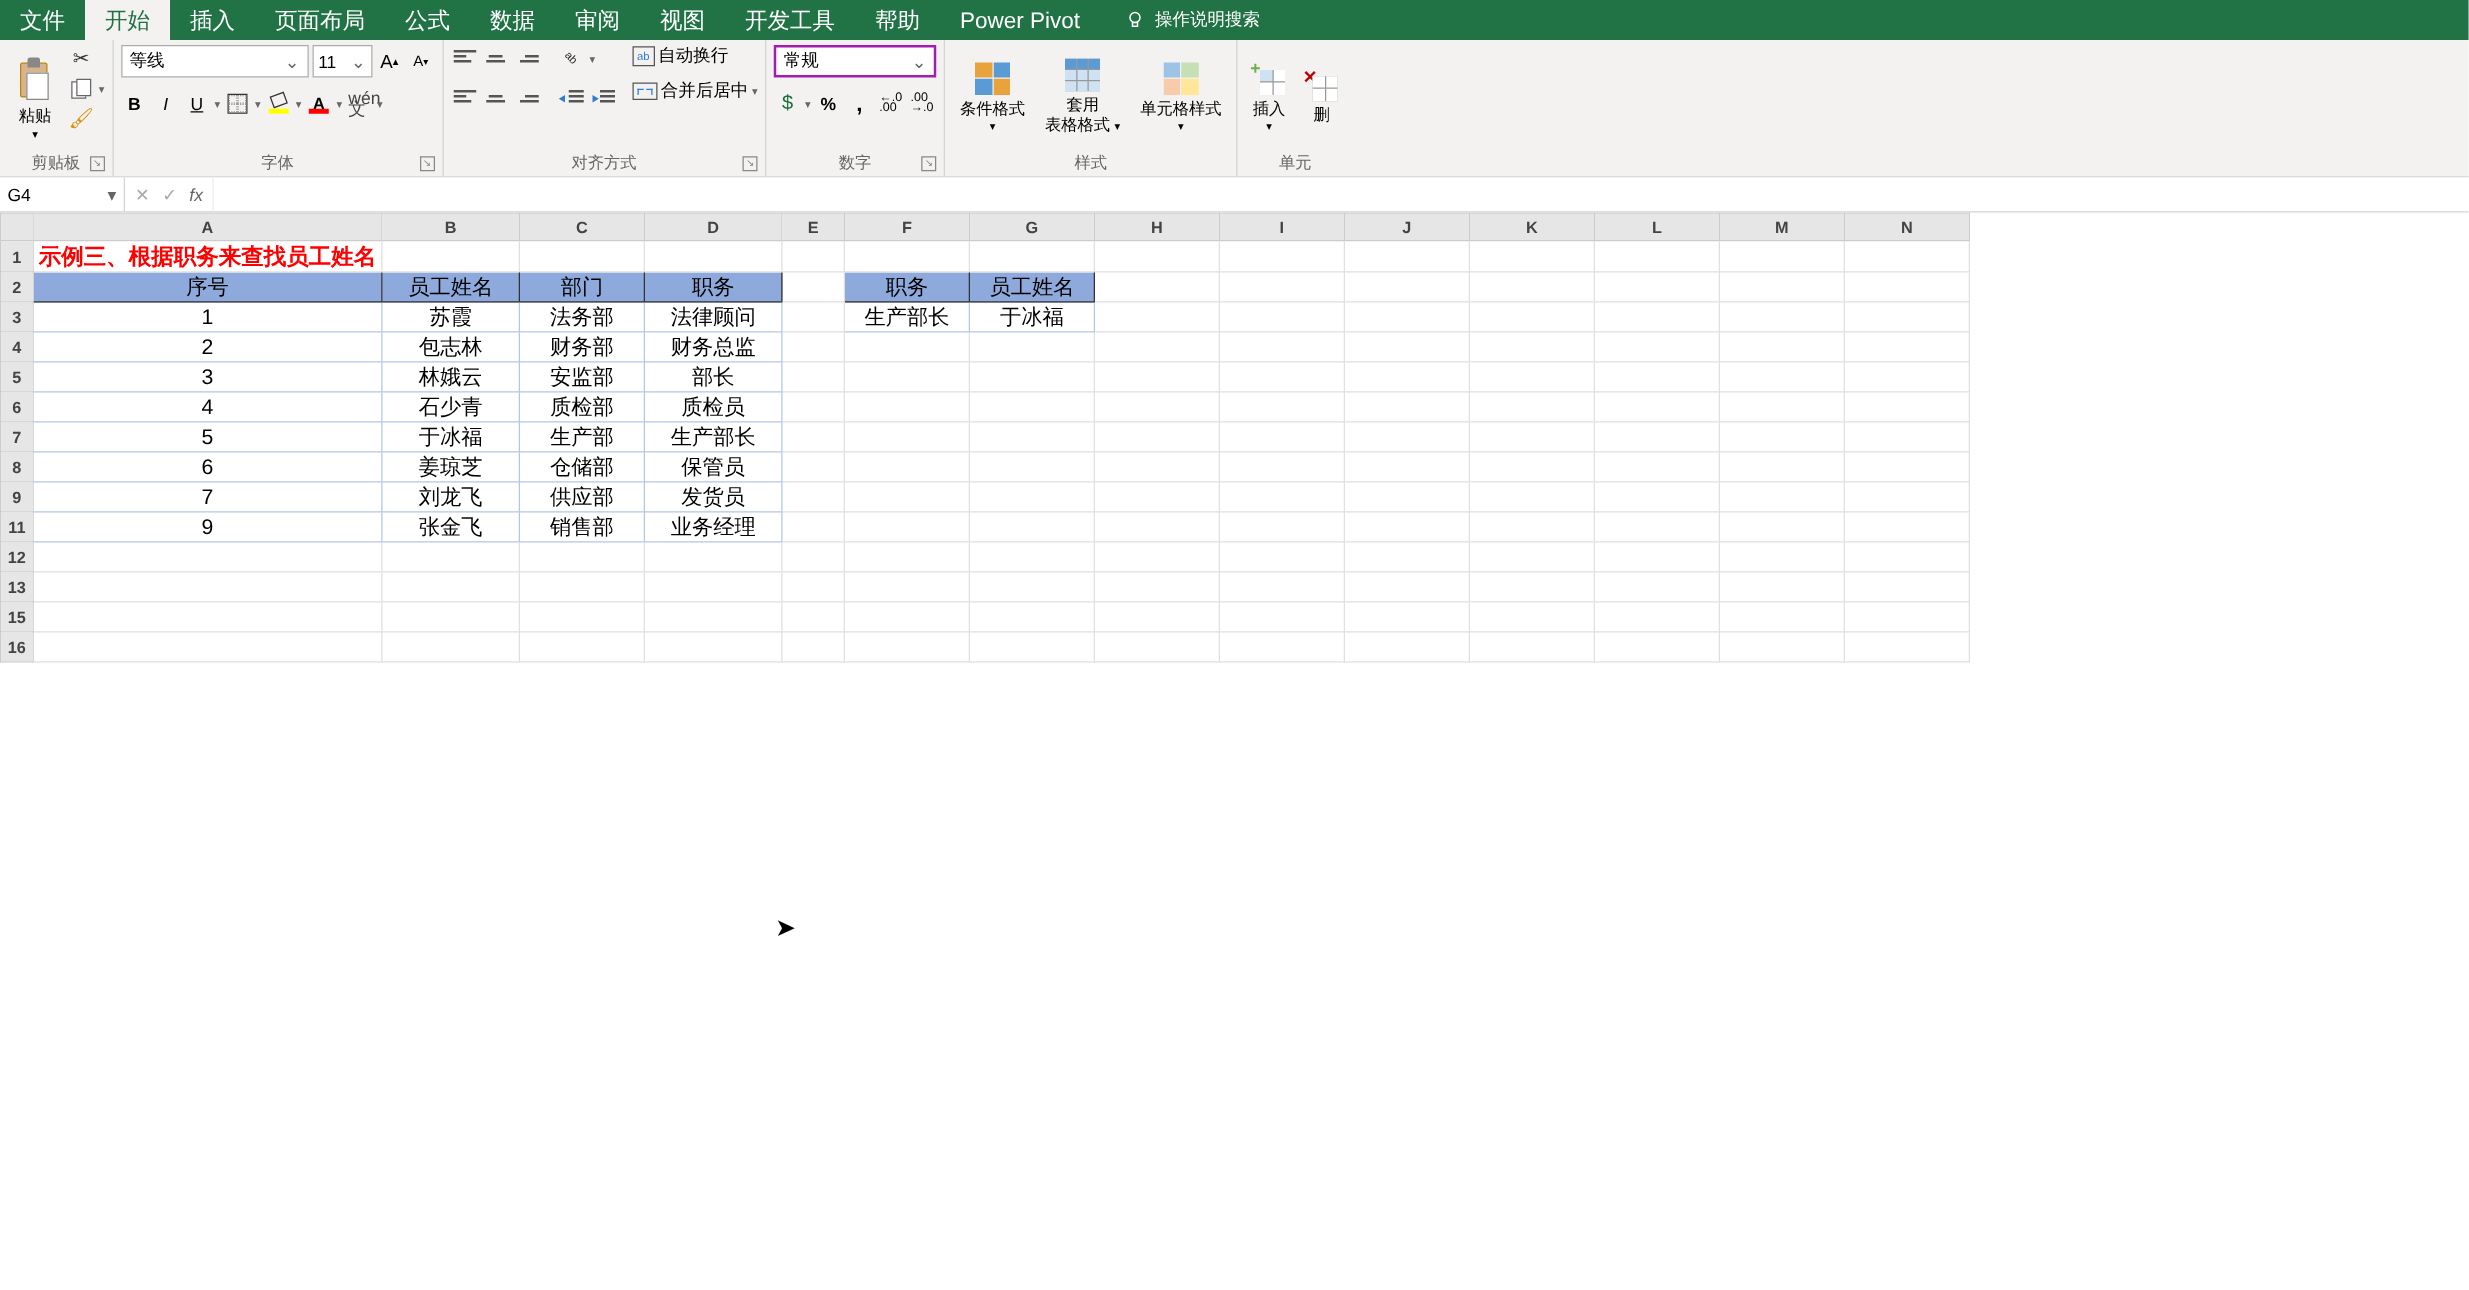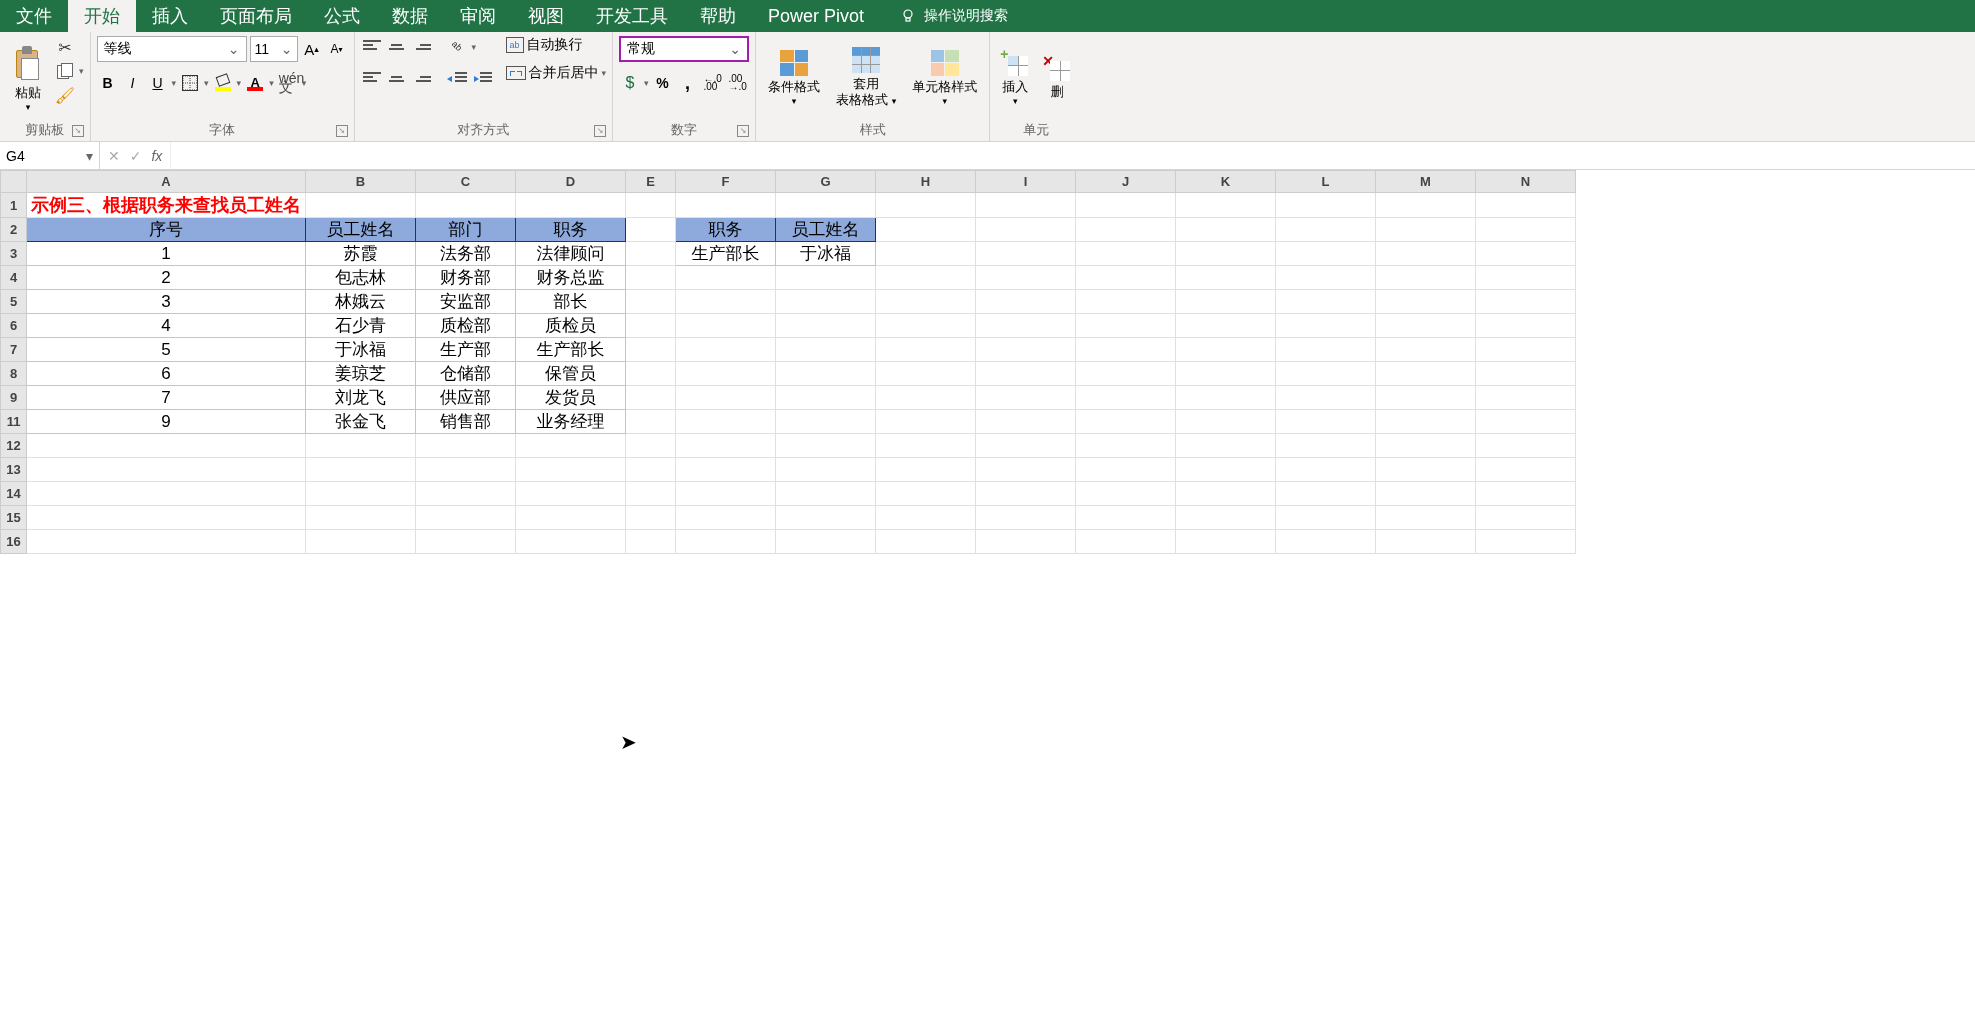--- a/index.html
+++ b/index.html
@@ -651,37 +651,20 @@
           <td class="cell colG" id="cG13"></td>
           <td class="cell colH" id="cH13"></td>
           <td class="cell colI" id="cI13"></td>
           <td class="cell colJ" id="cJ13"></td>
           <td class="cell colK" id="cK13"></td>
           <td class="cell colL" id="cL13"></td>
           <td class="cell colM" id="cM13"></td>
           <td class="cell colN" id="cN13"></td>
         </tr>
         <tr>
-          <th class="rowhdr">14</th>
-          <td class="cell colA" id="cA14"></td>
-          <td class="cell colB" id="cB14"></td>
-          <td class="cell colC" id="cC14"></td>
-          <td class="cell colD" id="cD14"></td>
-          <td class="cell colE" id="cE14"></td>
-          <td class="cell colF" id="cF14"></td>
-          <td class="cell colG" id="cG14"></td>
-          <td class="cell colH" id="cH14"></td>
-          <td class="cell colI" id="cI14"></td>
-          <td class="cell colJ" id="cJ14"></td>
-          <td class="cell colK" id="cK14"></td>
-          <td class="cell colL" id="cL14"></td>
-          <td class="cell colM" id="cM14"></td>
-          <td class="cell colN" id="cN14"></td>
-        </tr>
-        <tr>
           <th class="rowhdr">15</th>
           <td class="cell colA" id="cA15"></td>
           <td class="cell colB" id="cB15"></td>
           <td class="cell colC" id="cC15"></td>
           <td class="cell colD" id="cD15"></td>
           <td class="cell colE" id="cE15"></td>
           <td class="cell colF" id="cF15"></td>
           <td class="cell colG" id="cG15"></td>
           <td class="cell colH" id="cH15"></td>
           <td class="cell colI" id="cI15"></td>

